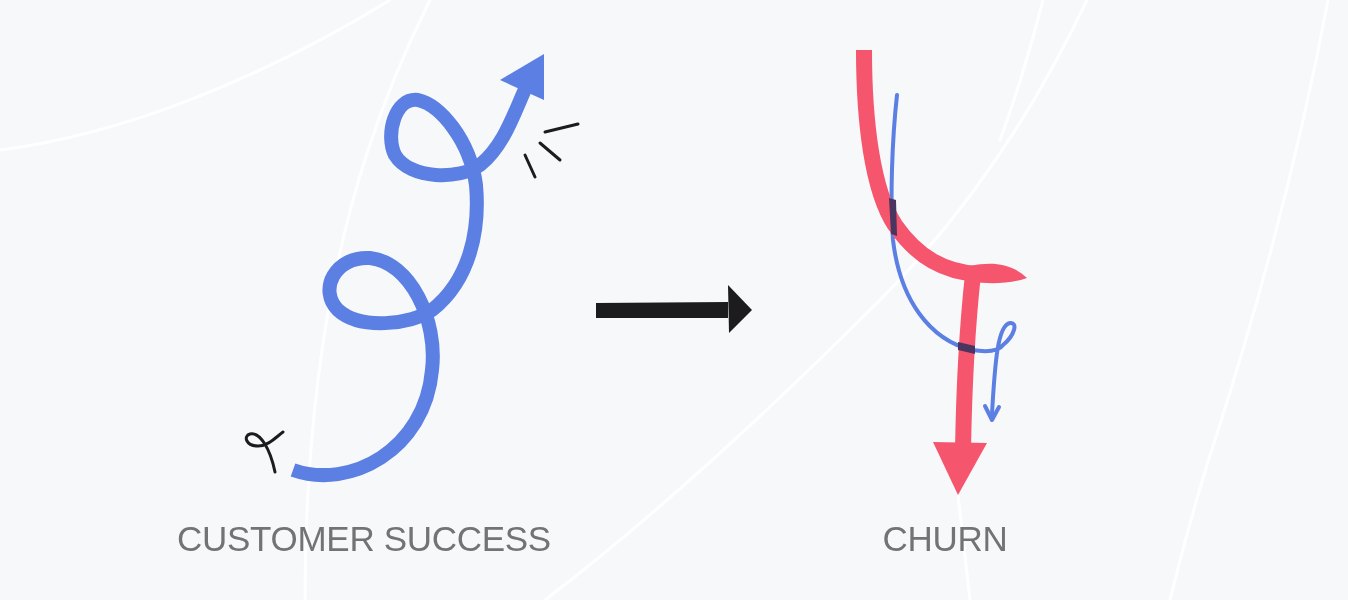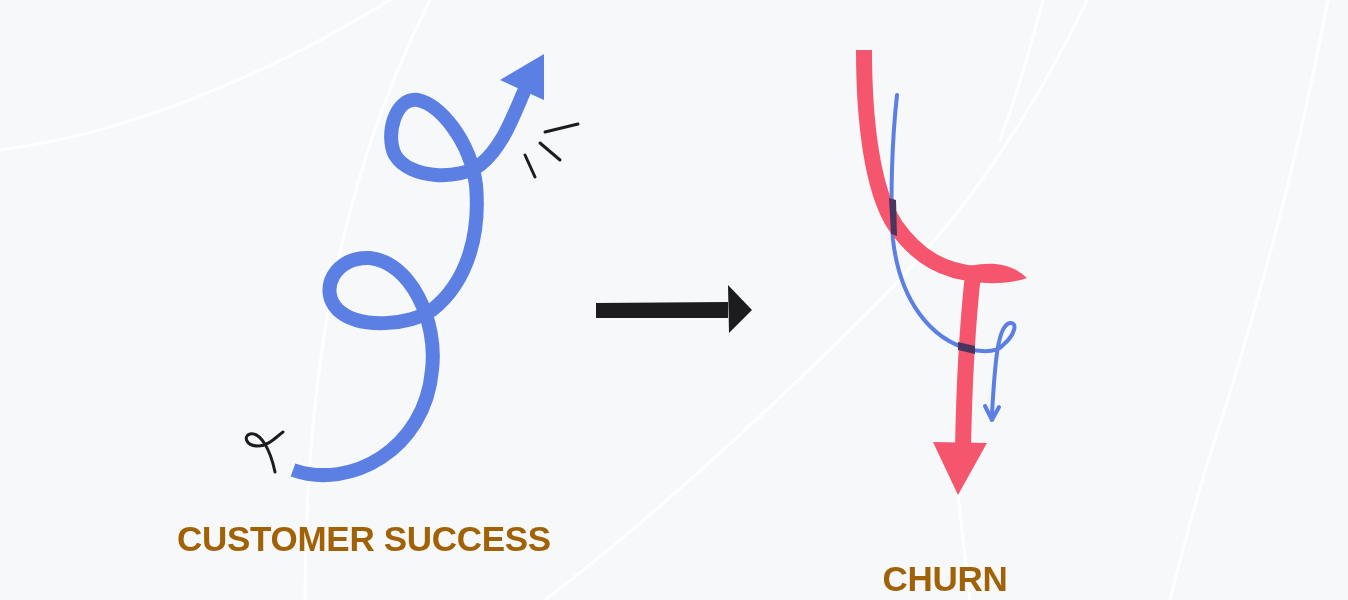--- a/index.html
+++ b/index.html
@@ -6,29 +6,29 @@
     body {
       width: 1348px; height: 600px; overflow: hidden;
       background: #F6F8FA;
       position: relative;
       font-family: "Liberation Sans", sans-serif;
     }
     #canvas { position: absolute; left: 0; top: 0; width: 1348px; height: 600px; }
     .label {
       position: absolute;
       font-family: "Liberation Sans", sans-serif;
-      font-weight: 700;
+      font-weight: 400;
       font-size: 35px;
       letter-spacing: -0.3px;
-      color: #a16207;
+      color: #737373;
       white-space: nowrap;
       line-height: 1;
     }
     #label-left { left: 148px; top: 521px; width: 432px; text-align: center; }
-    #label-right { left: 872px; top: 521px; width: 146px; text-align: center; margin-top: 40px; }
+    #label-right { left: 872px; top: 521px; width: 146px; text-align: center; }
   </style>
 </head>
 <body>
 
 <svg id="canvas" viewBox="0 0 1348 600" xmlns="http://www.w3.org/2000/svg">
 
   <g fill="none" stroke="#FFFFFF" stroke-width="3" stroke-linecap="round">
     <path d="M0 150 C 120 135, 260 80, 390 0"></path>
     <path d="M430 0 C 390 80, 340 200, 318 380 C 308 460, 305 540, 305 600"></path>
     <path d="M545 600 C 650 520, 760 420, 880 300 C 960 220, 1030 120, 1087 0"></path>

